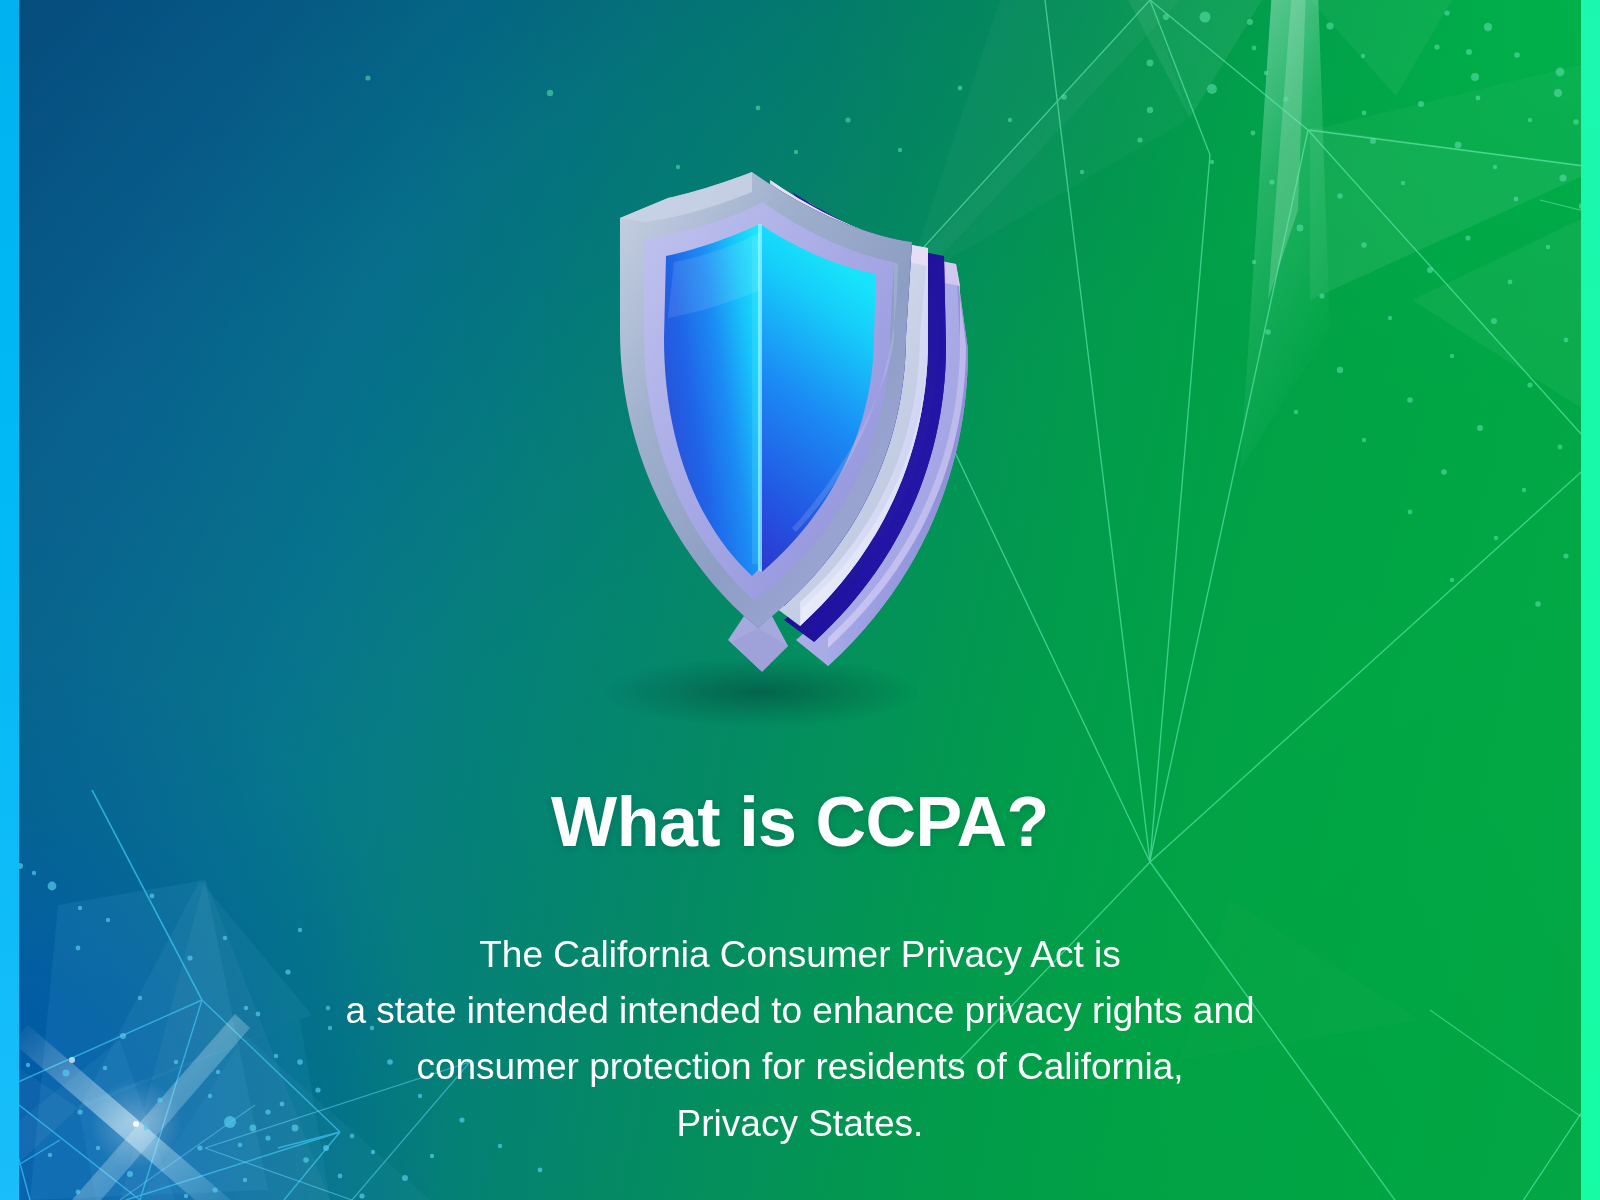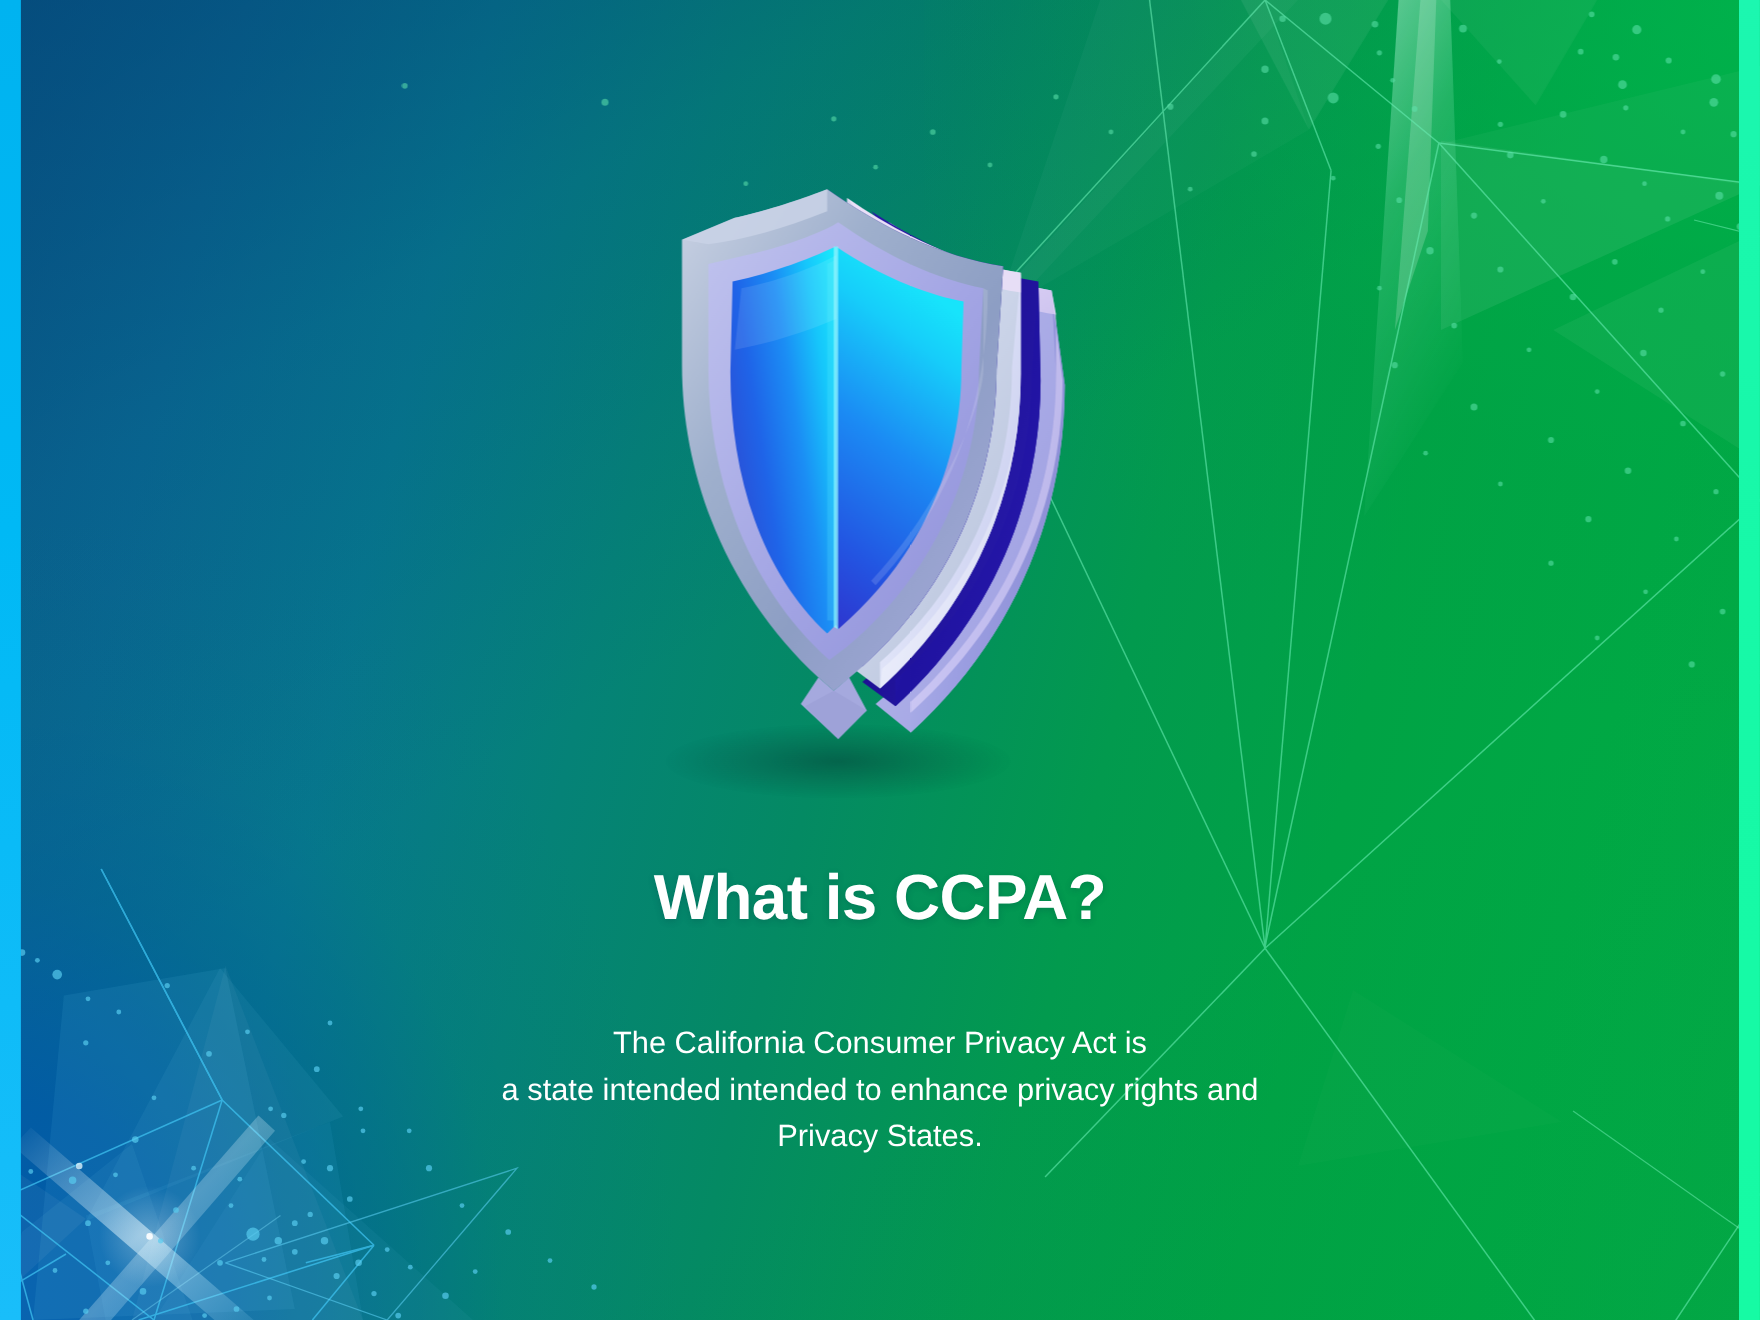--- a/index.html
+++ b/index.html
@@ -101,32 +101,32 @@
   
   .text-block {
     position: absolute;
     left: 0; right: 0;
     top: 786px;
     text-align: center;
     padding: 0 40px;
     box-sizing: border-box;
   }
   .title {
-    font-size: 58px;
+    font-size: 70px;
     font-weight: 700;
     color: #ffffff;
     letter-spacing: -0.5px;
     line-height: 1.04;
     margin: 0;
     text-shadow: 0 2px 7px rgba(0,40,60,0.20);
   }
   .body-copy {
-    margin: 13px;
+    margin: 0;
     padding-top: 68px;
-    font-size: 28px;
+    font-size: 37px;
     font-weight: 400;
     color: #ffffff;
     line-height: 1.52;
   }
   .body-copy .ln { display: block; }
 </style>
 </head>
 <body>
 
 <div class="slide">
@@ -559,19 +559,20 @@
                  C326,412 372,312 372,200 Z" fill="#ffffff" opacity="0.35"></path>
       </g>
     </svg>
   </div>
 
   <div class="text-block">
     <h1 class="title">What is CCPA?</h1>
     <p class="body-copy">
       <span class="ln">The California Consumer Privacy Act is</span>
       <span class="ln">a state intended intended to enhance privacy rights and</span>
+      <span class="ln">consumer protection for residents of California,</span>
       <span class="ln">Privacy States.</span>
     </p>
   </div>
 
   <div class="edge-left"></div>
   <div class="edge-right"></div>
 </div>
 
 </body></html>

